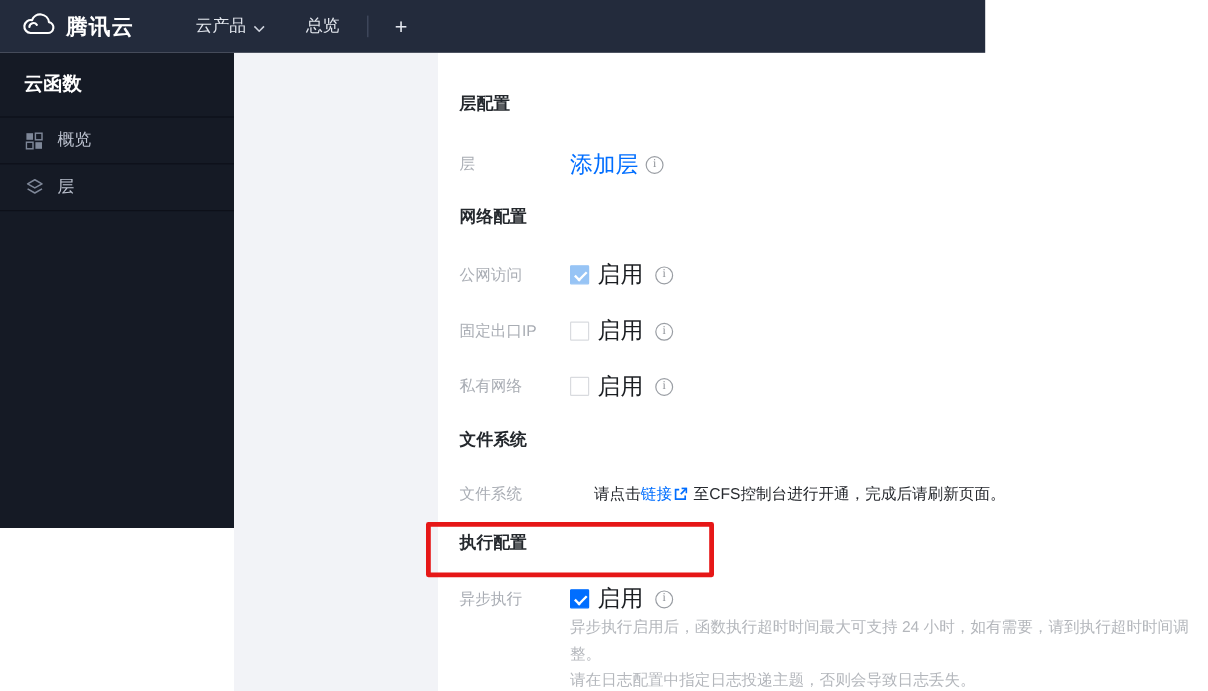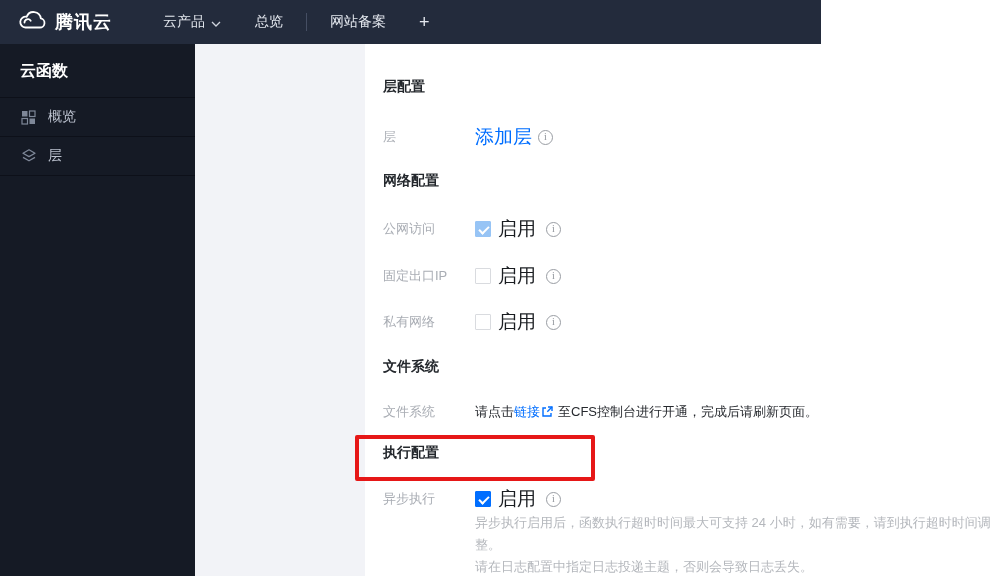--- a/index.html
+++ b/index.html
@@ -16,21 +16,21 @@
     background:#232b3c; display:flex; align-items:center; z-index:5;
   }
   .brand { display:flex; align-items:center; margin-left:16px; gap:9px; cursor:pointer; }
   .brand-text { font-size:18px; font-weight:bold; color:#ffffff; letter-spacing:1px; }
   .nav-items { display:flex; align-items:center; margin-left:34px; font-size:14px; height:100%; }
   .nav-item { padding:0 17px; color:#e4e8ef; cursor:pointer; display:flex; align-items:center; gap:6px; height:100%; }
   .nav-divider { width:1px; height:18px; background:#454e63; margin:0 6px; }
   .nav-plus { font-size:18px; color:#e4e8ef; padding:0 16px; }
 
   
-  .sidebar { position:absolute; top:44px; left:0; width:195px; height:532px; background:#151a25; }
+  .sidebar { position:absolute; top:44px; left:0; width:195px; height:396px; background:#151a25; }
   .sidebar-title {
     height:54px; line-height:54px; padding-left:20px; color:#ffffff;
     font-size:16px; font-weight:bold; border-bottom:1px solid #0d1019;
   }
   .side-item {
     height:39px; display:flex; align-items:center; padding-left:20px; gap:11px;
     color:#bcc2cf; font-size:14px; border-bottom:1px solid #0d1019; cursor:pointer;text-align:right;
   }
   .side-item.active { height:44px; background:#006eff; color:#ffffff; border-bottom:none; }
   .side-icon { width:17px; height:17px; display:flex; align-items:center; justify-content:center; flex:none; }
@@ -62,21 +62,21 @@
   }
   .enable { margin-right:10px; }
   .info-icon {
     width:15px; height:15px; border:1px solid #999da3; border-radius:50%;
     color:#8e9298; display:flex; align-items:center; justify-content:center;
     font-size:10px; line-height:1; cursor:pointer; flex:none;
   }
   .info-icon::after { content:"i"; font-family:"Liberation Serif","DejaVu Serif",serif; }
 
   .link { color:#006eff; cursor:pointer; }
-  .fs-text { font-size:13px; color:#26292e; display:flex; align-items:center; }
+  .fs-text { font-size:13px; color:#26292e; display:flex; align-items:center;margin-left:20px; }
   .ext-icon { margin:0 5px 0 1px; display:inline-flex; cursor:pointer; }
 
   .help { margin-left:92px; font-size:13px; color:#b4b7bc; line-height:22px; }
 
   
   .annotation {
     position:absolute; left:355px; top:435px; width:240px; height:46px;
     border:4px solid #e61717; border-radius:2px; z-index:10; pointer-events:none;
   }
 </style>
@@ -99,23 +99,20 @@
       <span>
         <svg width="10" height="6" viewBox="0 0 10 6" fill="none">
           <polyline points="1,1 5,5 9,1" stroke="#cfd4de" stroke-width="1.3"></polyline>
         </svg>
       </span>
     </span>
     <span class="nav-item">
       <span>总览</span>
     </span>
     <span class="nav-divider"></span>
-    <span class="nav-item">
-      <span>网站备案</span>
-    </span>
     <span class="nav-plus">+</span>
   </nav>
 </header>
 
 <aside class="sidebar">
   <div class="sidebar-title">云函数</div>
 
   <div class="side-item">
     <span class="side-icon">
       <svg width="15" height="15" viewBox="0 0 15 15">

